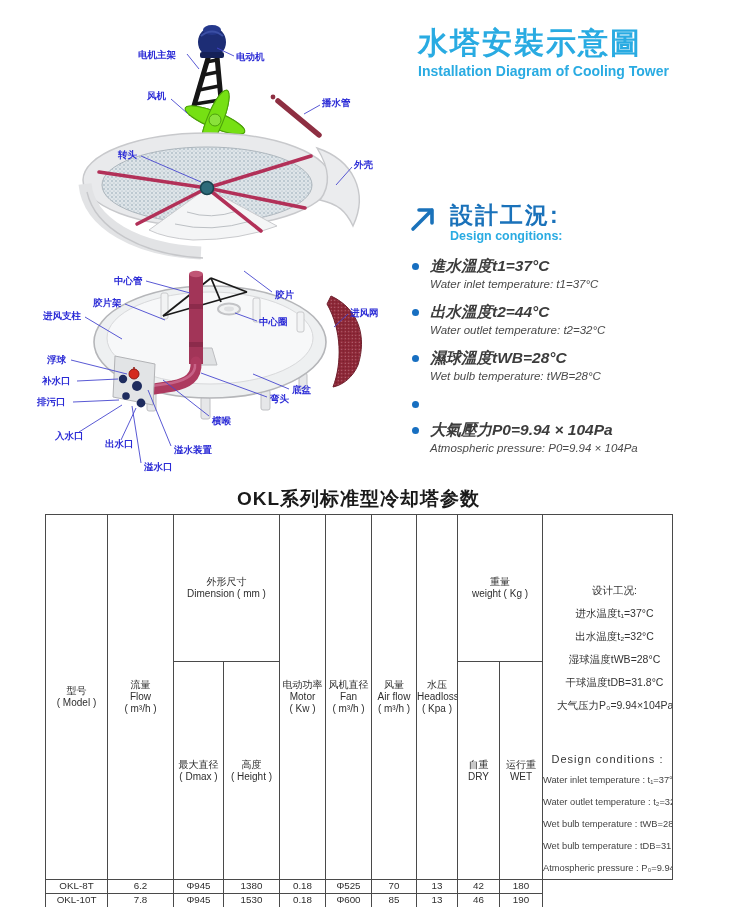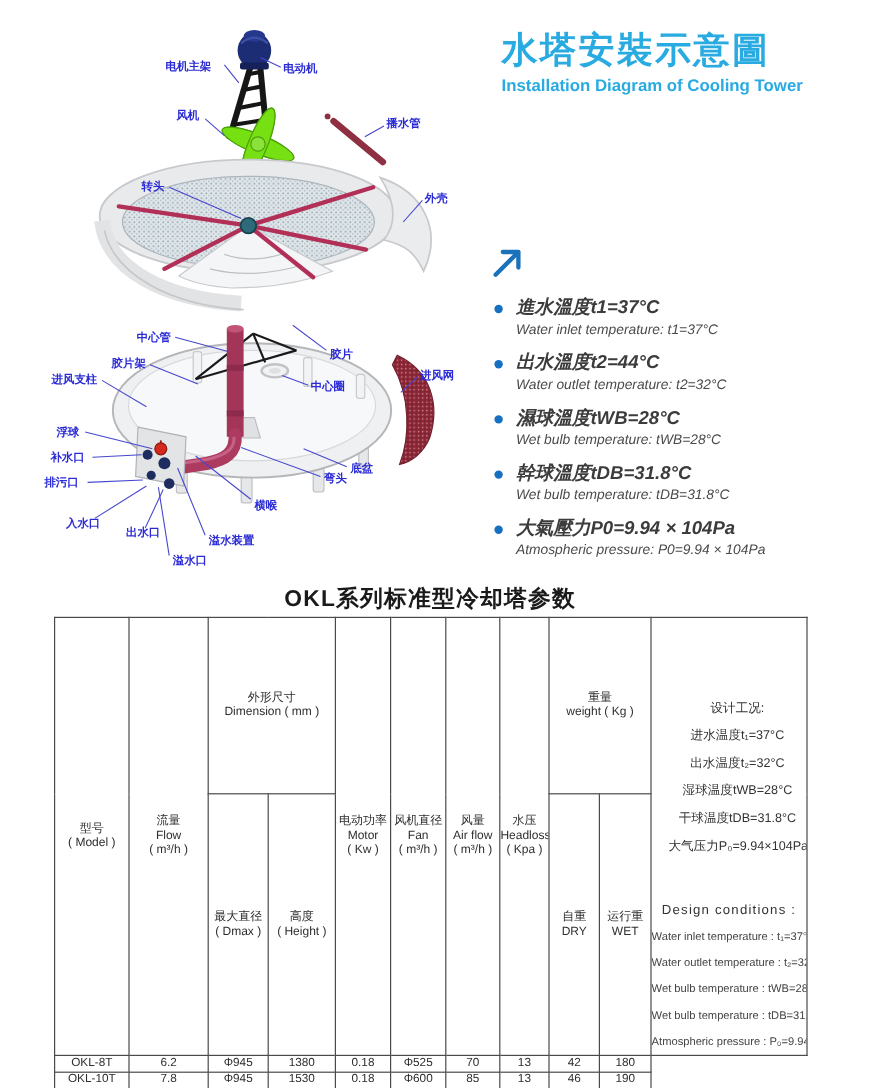--- a/index.html
+++ b/index.html
@@ -214,20 +214,24 @@
   <div class="title-block">
     <div class="title-zh">水塔安裝示意圖</div>
     <div class="title-en">Installation Diagram of Cooling Tower</div>
   </div>
 
   <div class="design-block">
     <div class="design-head">
       <svg width="32" height="32" viewBox="0 0 32 32">
         <path d="M5 27 L24 8 M11 8 L24 8 L24 21" stroke="#1a72ba" stroke-width="3.6" fill="none" stroke-linecap="round" stroke-linejoin="round"></path>
       </svg>
+      <div class="design-head-text">
+        <div class="zh">設計工況:</div>
+        <div class="en">Design congitions:</div>
+      </div>
     </div>
     <div class="design-items">
       <div class="design-item">
         <span class="bullet"></span>
         <div>
             <div class="zh">進水溫度t1=37°C</div>
              <div class="en">Water inlet temperature:  t1=37°C</div>
           </div>
       </div>
       <div class="design-item">
@@ -239,24 +243,20 @@
       </div>
       <div class="design-item">
         <span class="bullet"></span>
         <div>
             <div class="zh">濕球溫度tWB=28°C</div>
              <div class="en">Wet bulb temperature:  tWB=28°C</div>
           </div>
       </div>
       <div class="design-item">
         <span class="bullet"></span>
-        <div>
-            <div class="zh">幹球溫度tDB=31.8°C</div>
-             <div class="en">Wet bulb temperature:  tDB=31.8°C</div>
-          </div>
       </div>
       <div class="design-item">
         <span class="bullet"></span>
         <div>
             <div class="zh">大氣壓力P0=9.94 × 104Pa</div>
              <div class="en">Atmospheric pressure:  P0=9.94 × 104Pa</div>
           </div>
       </div>
     </div>
   </div>

